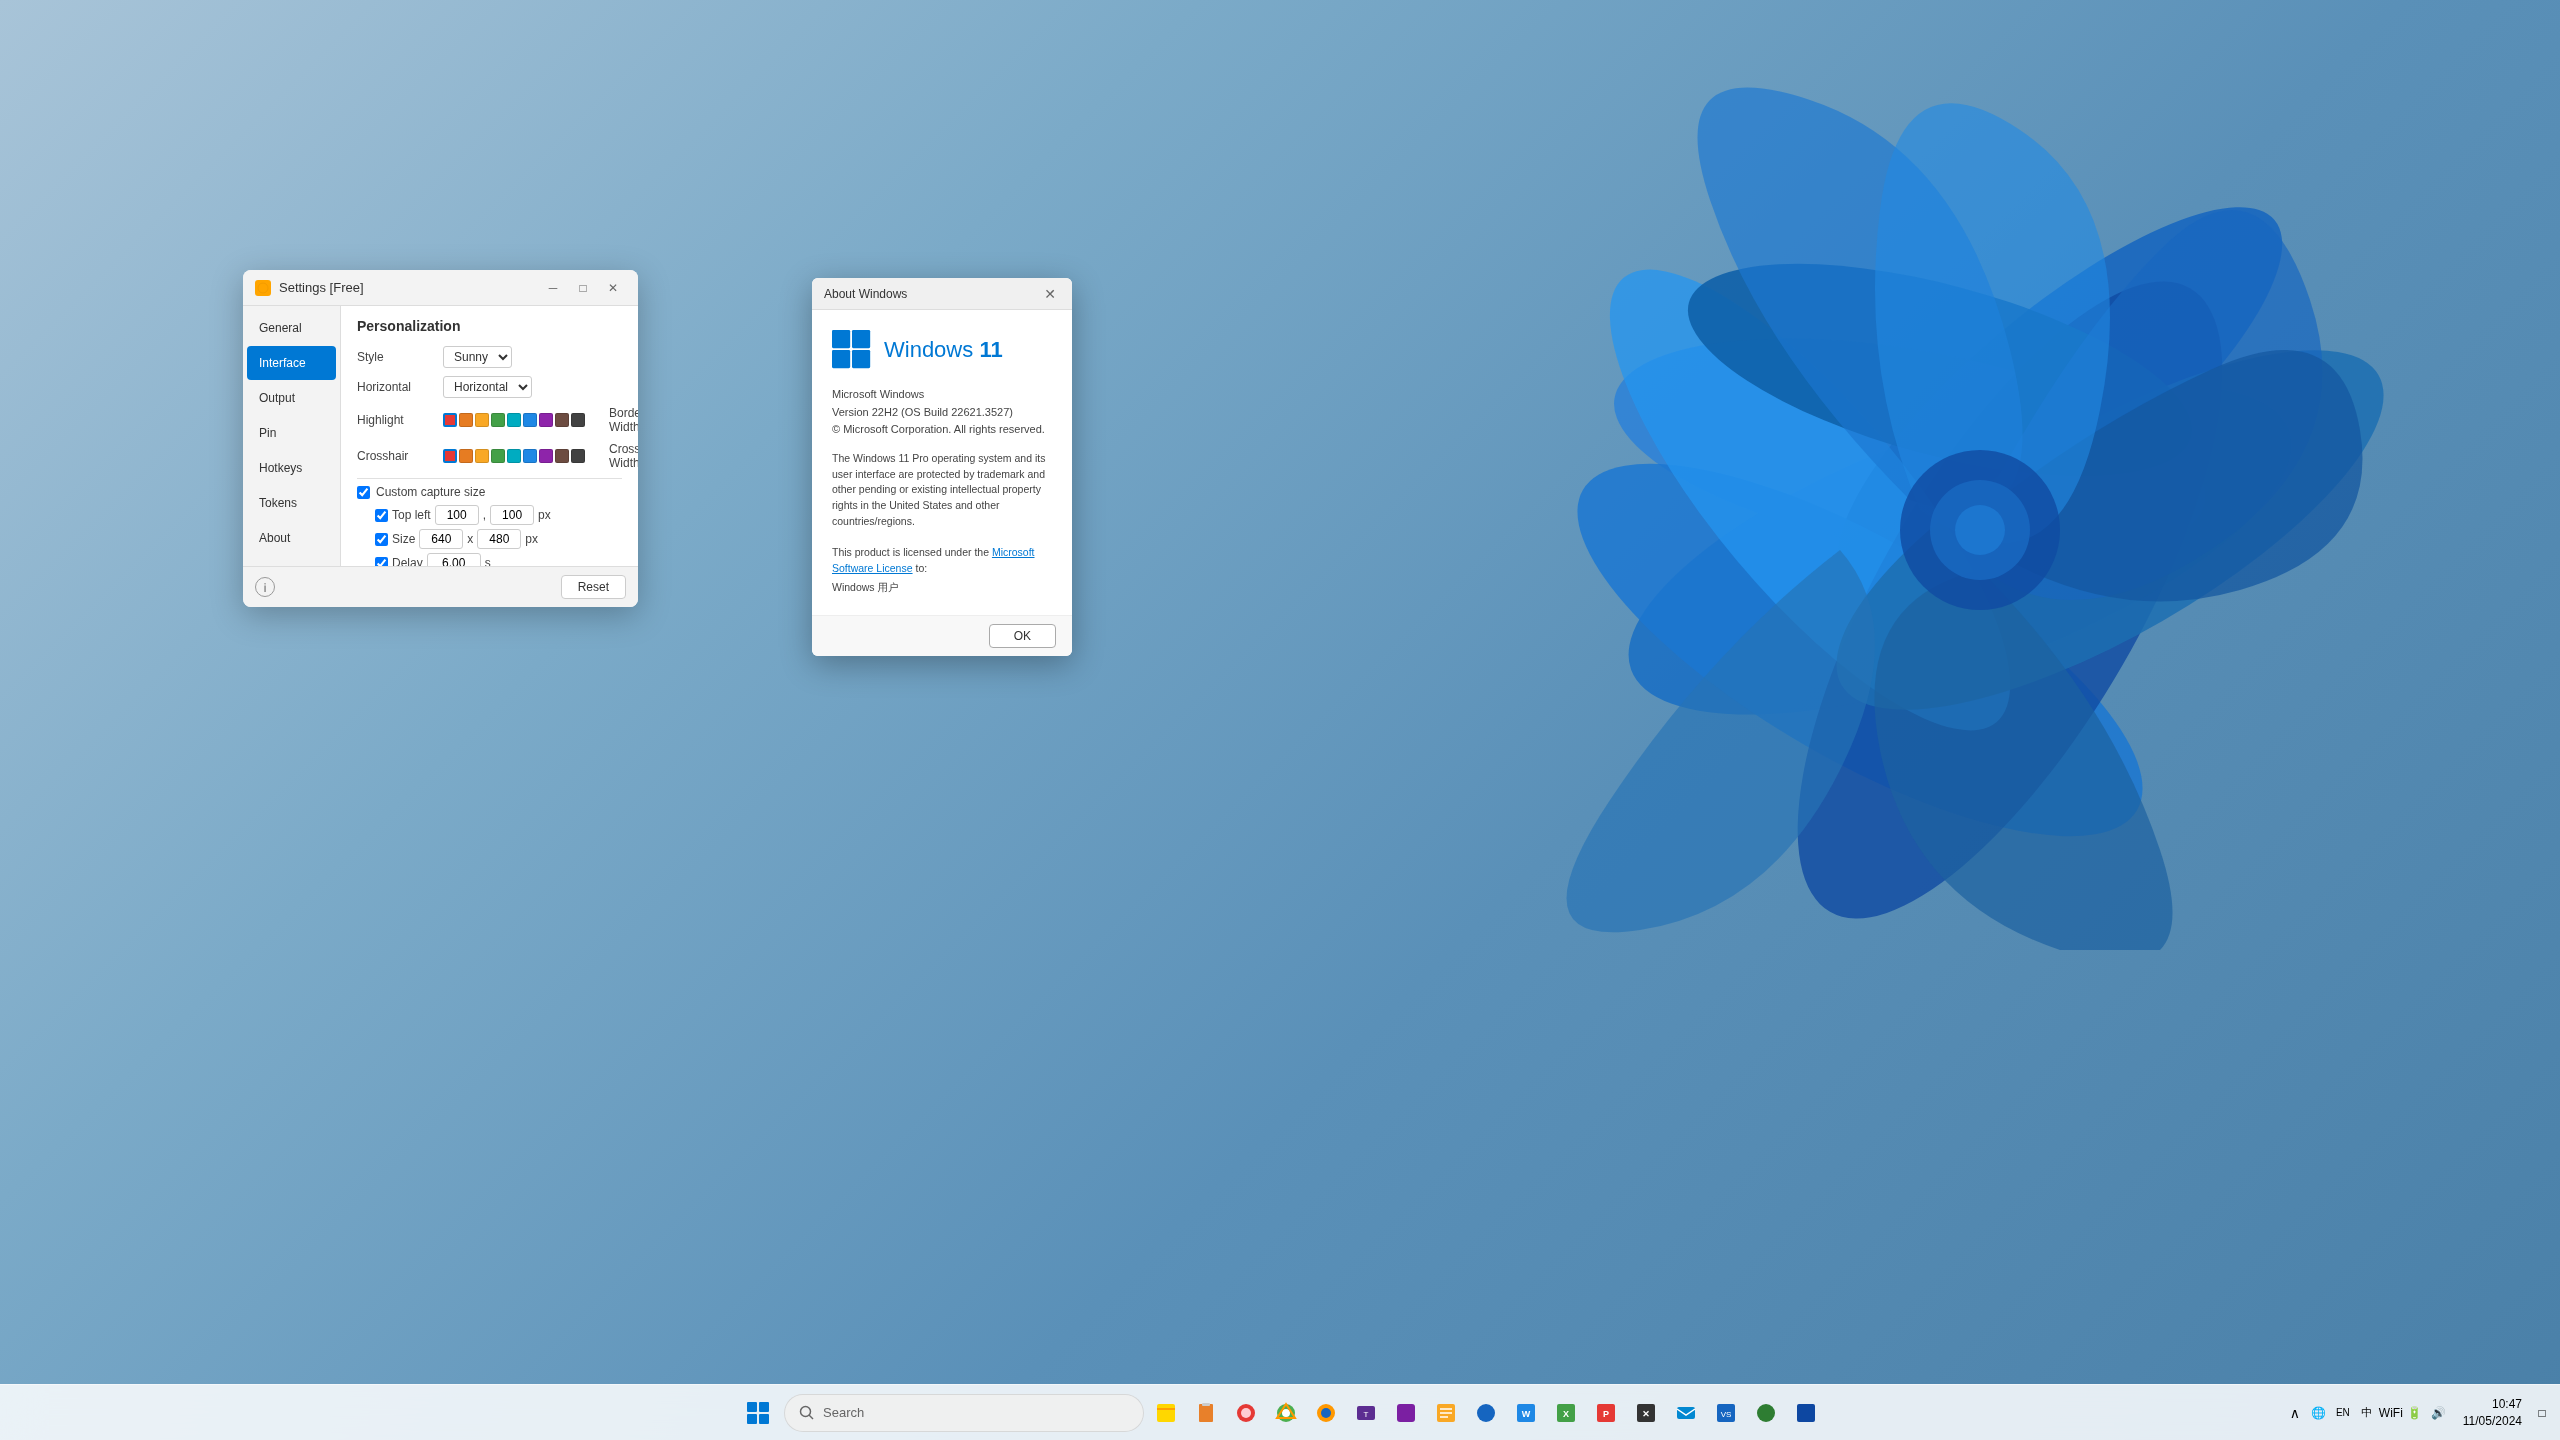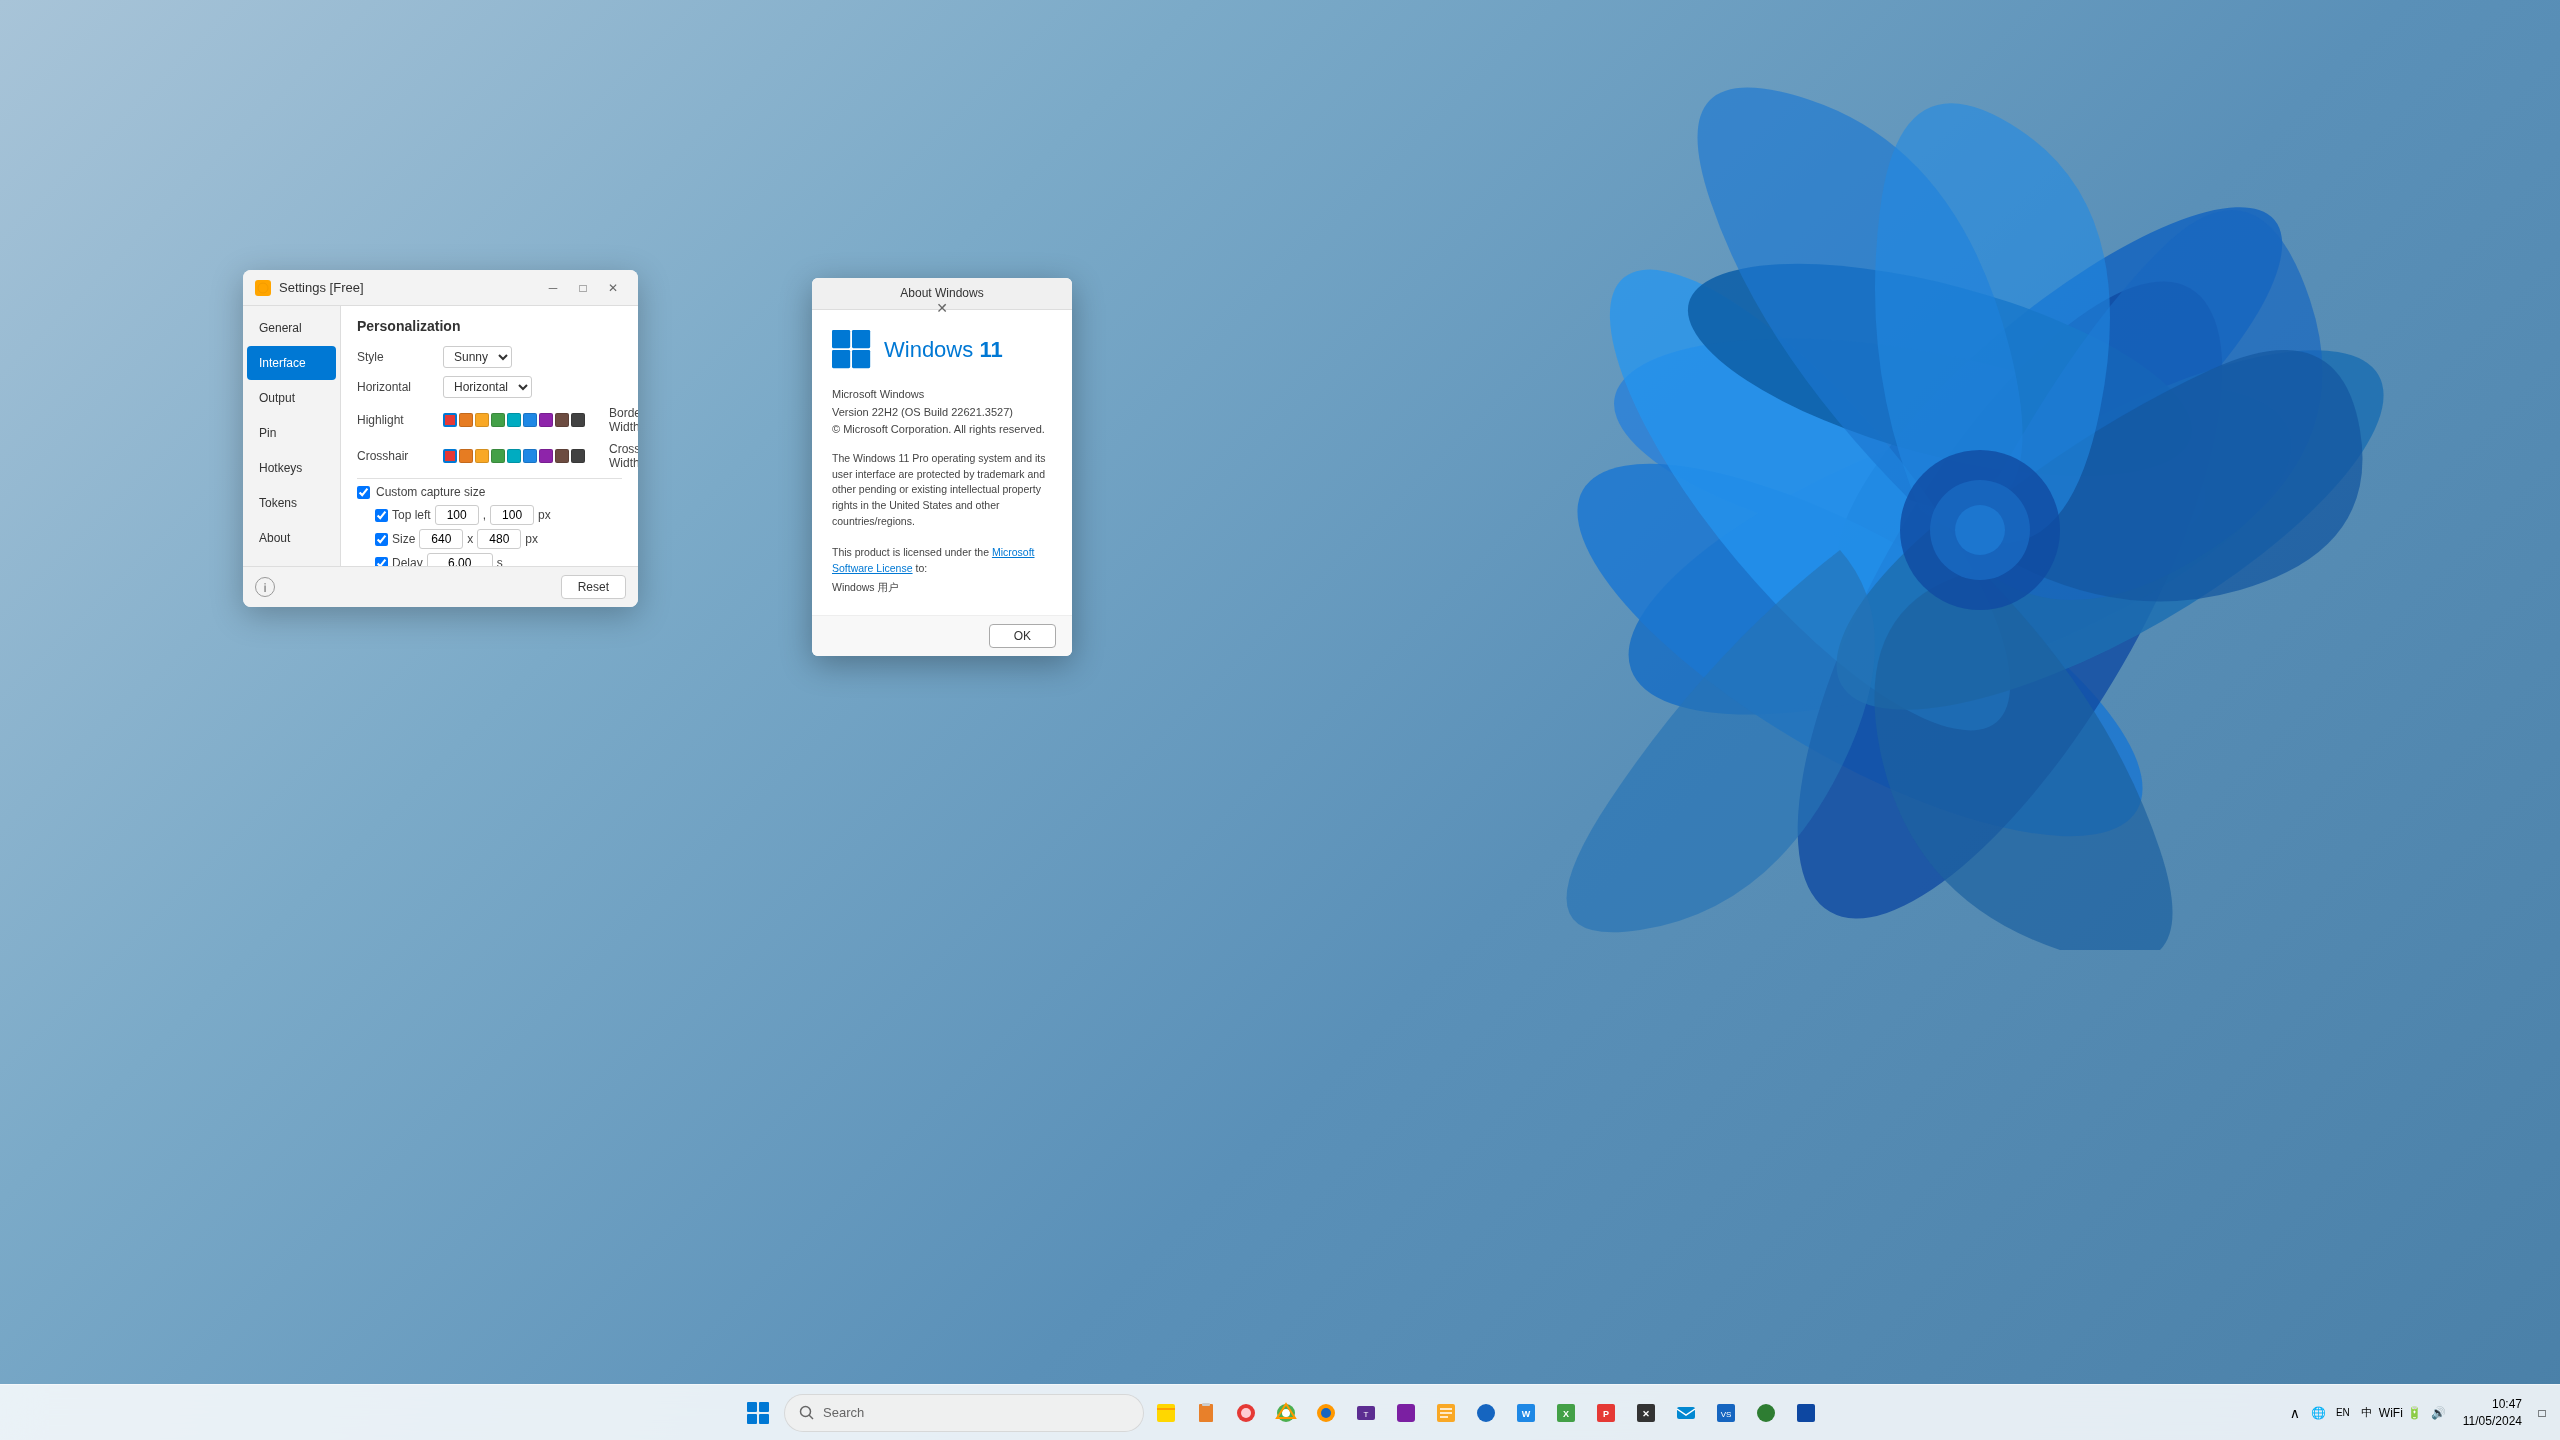--- a/index.html
+++ b/index.html
@@ -386,21 +386,20 @@
     }
 
     .about-titlebar {
       display: flex;
       align-items: center;
       justify-content: space-between;
       padding: 8px 12px;
       background: #f0f0f0;
       border-bottom: 1px solid #ddd;
       height: 32px;
-      flex-direction: column;
     }
 
     .about-title-text {
       font-size: 12px;
       color: #333;
     }
 
     .about-close-btn {
       width: 20px;
       height: 20px;
@@ -649,21 +648,21 @@
               <input type="checkbox" checked="" style="">
               <span>Size</span>
               <input class="small-spinbox" type="text" value="640" style="">
               <span>x</span>
               <input class="small-spinbox" type="text" value="480" style="">
               <span>px</span>
             </div>
             <div class="capture-row">
               <input type="checkbox" checked="" style="">
               <span>Delay</span>
-              <input class="small-spinbox" type="text" value="6.00" style="width: 66px;">
+              <input class="small-spinbox" type="text" value="6.00" style="width: 54px;">
               <span>s</span>
             </div>
           </div>
         </div>
 
       </div>
     </div>
 
     <div class="settings-footer">
       <div class="info-icon">ℹ</div>

